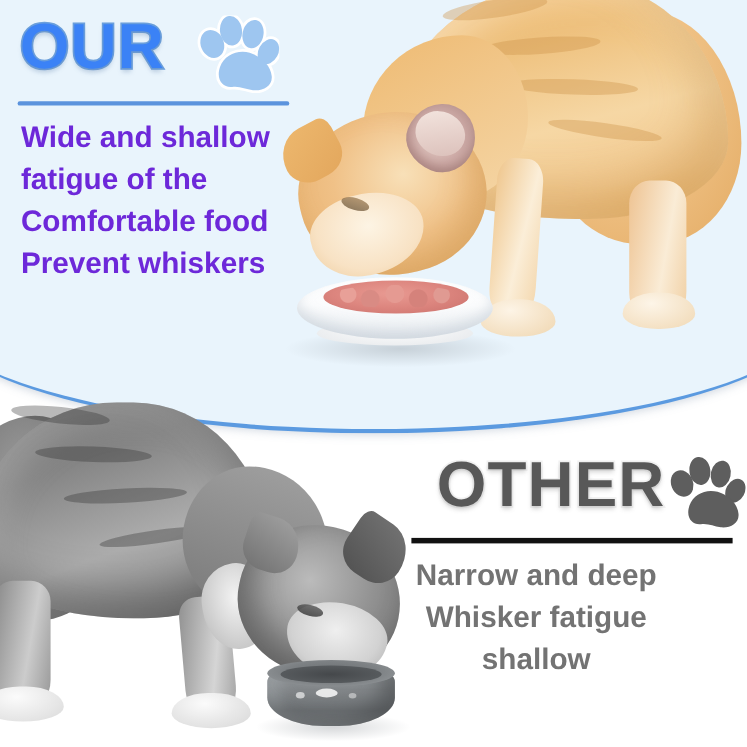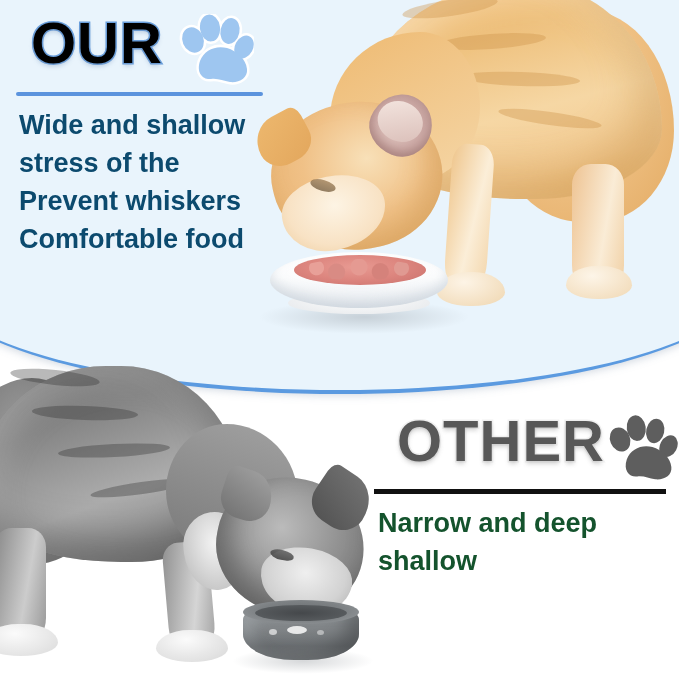--- a/index.html
+++ b/index.html
@@ -26,25 +26,24 @@
   .heading{
     position:absolute;
     font-weight:bold;
     letter-spacing:1px;
     white-space:nowrap;
     font-size:58px;
     line-height:58px;
   }
   .heading-our{
     left:18px;top:14px;
-    color:#000000;
+    color:#3b82f6;
     -webkit-text-stroke:3px #6a9fdc;
     paint-order:stroke fill;
     text-shadow:0 3px 4px rgba(110,140,180,.35);
-    margin-left:13px;
   }
   .heading-other{
     left:397px;top:412px;
     color:#585858;
     -webkit-text-stroke:3px #f2f2f2;
     paint-order:stroke fill;
     text-shadow:0 3px 4px rgba(120,120,120,.30);
   }
 
   
@@ -58,22 +57,22 @@
   }
 
   
   .body-copy{
     position:absolute;
     font-weight:bold;
     font-size:27px;
     line-height:38px;
     white-space:nowrap;
   }
-  .body-our{left:19px;top:106px;color:#0c4a6e;}
-  .body-other{left:378px;top:504px;color:#14532d;}
+  .body-our{left:19px;top:106px;color:#6d28d9;}
+  .body-other{left:378px;top:504px;color:#737373;text-align:center;}
   .body-copy .line{display:block;}
 
   
   .paw{position:absolute;}
   .paw-blue{left:176px;top:14px;width:78px;height:72px;}
   .paw-gray{left:604px;top:414px;width:74px;height:70px;}
 
   
   .cat-orange{position:absolute;left:252px;top:-6px;width:430px;height:330px;}
   .co-body{
@@ -345,23 +344,23 @@
       <ellipse cx="54" cy="17" rx="9.5" ry="13" transform="rotate(12 54 17)" fill="#9ec6f0"></ellipse>
       <ellipse cx="68" cy="33" rx="9" ry="12" transform="rotate(28 68 33)" fill="#9ec6f0"></ellipse>
       <path d="M24 47c4-11 16-16 27-13 10 3 19 11 20 21 1 9-8 14-17 13-7-1-12-4-19-3-8 1-15-6-11-18z" fill="#9ec6f0"></path>
     </g>
   </svg>
 
   <div class="rule-blue"></div>
 
   <div class="body-copy body-our">
     <span class="line">Wide and shallow</span>
-    <span class="line">stress of the</span>
+    <span class="line">fatigue of the</span>
+    <span class="line">Comfortable food</span>
     <span class="line">Prevent whiskers</span>
-    <span class="line">Comfortable food</span>
   </div>
 
   <div class="cat-gray">
     <div class="cg-rump"></div>
     <div class="cg-body"></div>
     <div class="cg-stripe" style="left:40px;top:18px;width:90px;height:15px;transform:rotate(6deg);"></div>
     <div class="cg-stripe" style="left:62px;top:54px;width:106px;height:14px;transform:rotate(2deg);"></div>
     <div class="cg-stripe" style="left:88px;top:92px;width:112px;height:13px;transform:rotate(-3deg);"></div>
     <div class="cg-stripe" style="left:120px;top:130px;width:104px;height:12px;transform:rotate(-8deg);"></div>
     <div class="cg-neck"></div>
@@ -403,16 +402,17 @@
       <ellipse cx="54" cy="17" rx="9.5" ry="13" transform="rotate(12 54 17)" fill="#5e5e5e"></ellipse>
       <ellipse cx="68" cy="33" rx="9" ry="12" transform="rotate(28 68 33)" fill="#5e5e5e"></ellipse>
       <path d="M24 47c4-11 16-16 27-13 10 3 19 11 20 21 1 9-8 14-17 13-7-1-12-4-19-3-8 1-15-6-11-18z" fill="#5e5e5e"></path>
     </g>
   </svg>
 
   <div class="rule-black"></div>
 
   <div class="body-copy body-other">
     <span class="line">Narrow and deep</span>
+    <span class="line">Whisker fatigue</span>
     <span class="line">shallow</span>
   </div>
 
 </div>
 
 </body></html>

